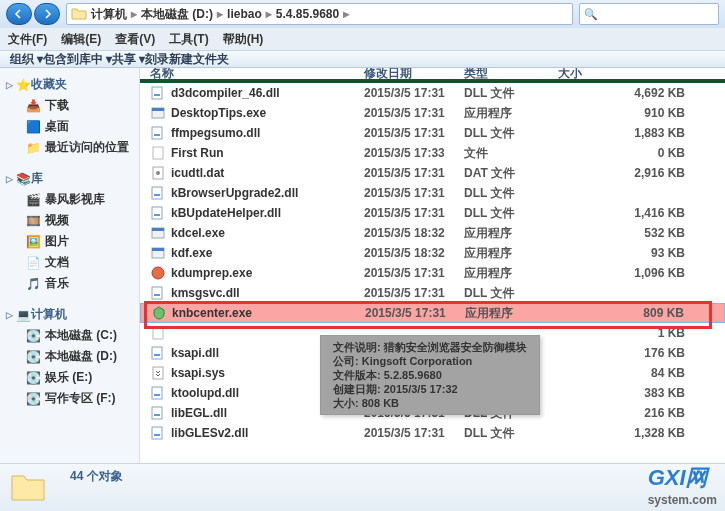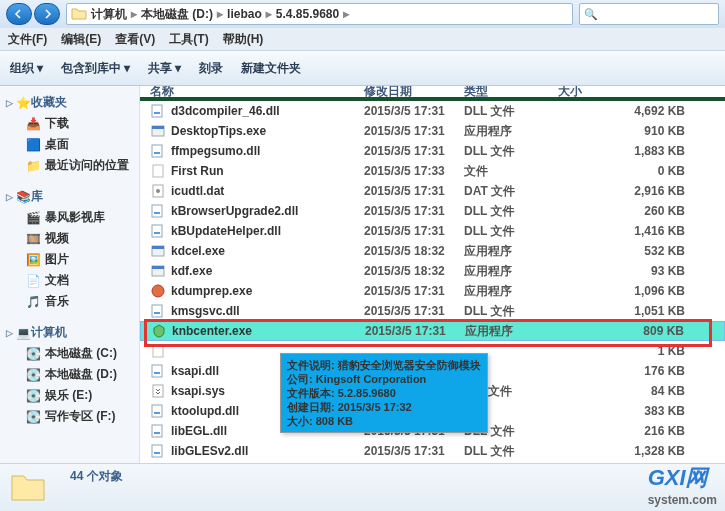--- a/index.html
+++ b/index.html
@@ -7,44 +7,44 @@
 .window { width: 725px; height: 511px; background: linear-gradient(#dce8f5, #c9dbef); display: flex; flex-direction: column; font-weight: bold; }
 .titlebar { height: 28px; background: linear-gradient(#e7f1fb, #d3e3f4); display: flex; align-items: center; padding: 0 6px; font-size: 11px; }
 .titlebar .navbtns { display: flex; gap: 2px; margin-right: 6px; }
 .navbtn { width: 26px; height: 22px; border-radius: 11px; background: linear-gradient(#4aa0e8, #1c6fc0); display: flex; align-items: center; justify-content: center; color: #fff; border: 1px solid #1558a0; cursor: pointer; }
 .navbtn svg { width: 10px; height: 10px; }
 .addressbar { flex: 1; height: 22px; background: #fff; border: 1px solid #9eb8d0; border-radius: 2px; display: flex; align-items: center; padding: 0 4px; font-size: 12px; color: #333; }
 .addressbar .folder-icon { margin-right: 4px; }
 .addressbar .sep { color: #888; margin: 0 4px; }
 .searchbox { width: 140px; height: 22px; background: #fff; border: 1px solid #9eb8d0; border-radius: 2px; margin-left: 6px; display: flex; align-items: center; padding: 0 4px; font-size: 11px; color: #888; }
 .menubar { height: 22px; background: #e8eef5; display: flex; align-items: center; padding: 9px 8px; font-size: 12px; gap: 14px; color: #333; }
-.toolbar { height: 36px; background: linear-gradient(#f6fafd, #dfeaf5); border-top: 1px solid #c7d6e6; border-bottom: 1px solid #b8c9db; display: flex; align-items: center; padding: 0 10px; font-size: 12px; gap: 18px; color: #2c3e56; }
+.toolbar { height: 18px; background: linear-gradient(#f6fafd, #dfeaf5); border-top: 1px solid #c7d6e6; border-bottom: 1px solid #b8c9db; display: flex; align-items: center; padding: 0 10px; font-size: 12px; color: #2c3e56; }
 .toolbar .item { display: flex; align-items: center; gap: 3px; cursor: pointer; }
 .body { flex: 1; display: flex; background: #fff; overflow: hidden; }
 .sidebar { width: 140px; background: #f3f7fb; border-right: 1px solid #d6e1ec; padding: 6px 0; font-size: 12px; overflow-y: auto; }
 .side-group { margin-bottom: 10px; }
 .side-group .hdr { display: flex; align-items: center; padding: 2px 6px; color: #3a5f8a; font-size: 12px; cursor: pointer; }
 .side-group .hdr .expander { width: 10px; display: inline-block; color: #7a8fa6; font-size: 9px; }
 .side-group .sub { padding: 2px 6px 2px 26px; display: flex; align-items: center; gap: 4px; color: #333; cursor: pointer; }
 .main { flex: 1; display: flex; flex-direction: column; }
 .columns { height: 15px; display: flex; align-items: center; border-bottom: 4px solid #14532d; font-size: 12px; color: #3b577a; padding-left: 10px; }
 .col-name { width: 214px; }
 .col-date { width: 100px; }
 .col-type { width: 94px; }
 .col-size { flex: 1; text-align: left; }
 .filelist { flex: 1; overflow-y: auto; position: relative; font-size: 12px; }
 .row { display: flex; align-items: center; height: 20px; padding-left: 10px; color: #333; }
-.row.sel { background: #5eead4; border: 1px solid #7fb8ec; }
+.row.sel { background: #fca5a5; border: 1px solid #7fb8ec; }
 .row .icn { width: 16px; height: 16px; margin-right: 5px; display: inline-flex; align-items: center; justify-content: center; font-size: 10px; }
 .row .fname { width: 193px; white-space: nowrap; overflow: hidden; text-overflow: ellipsis; }
 .row .fdate { width: 100px; color: #555; }
 .row .ftype { width: 94px; color: #555; }
 .row .fsize { flex: 1; text-align: right; padding-right: 40px; color: #555; }
 .redbox { position: absolute; border: 3px solid #e53333; pointer-events: none; }
-.tooltip { position: absolute; background: #0ea5e9; border: 1px solid #999; padding: 4px 6px; font-size: 11px; color: #333; box-shadow: 2px 2px 4px rgba(0,0,0,0.2); line-height: 14px; }
+.tooltip { position: absolute; background: #a3a3a3; border: 1px solid #999; padding: 4px 12px; font-size: 11px; color: #333; box-shadow: 2px 2px 4px rgba(0,0,0,0.2); line-height: 14px; margin-left: 40px; }
 .statusbar { height: 48px; background: linear-gradient(#f3f7fb, #e4eef6); border-top: 1px solid #c7d6e6; display: flex; align-items: flex-start; padding: 4px 10px; font-size: 12px; color: #3a5f8a; gap: 24px; }
 .bigfolder { width: 36px; height: 36px; }
 .watermark { position: absolute; right: 8px; bottom: 4px; font-size: 18px; font-weight: bold; }
 .watermark .gx { color: #2b7dd3; font-size: 22px; font-style: italic; }
 .watermark .sub { color: #666; font-size: 12px; display: block; text-align: right; }
 .menubar span, .toolbar .item { cursor: pointer; }
 </style>
 </head>
 <body>
 
@@ -207,21 +207,20 @@
           <div class="row">
             <span class="icn">
               <svg width="14" height="14" viewBox="0 0 14 14">
                 <rect x="1" y="1" width="10" height="12" fill="#fff" stroke="#8fa6c0"></rect>
                 <rect x="3" y="8" width="6" height="2" fill="#5a9be0"></rect>
               </svg>
             </span>
             <span class="fname">kBrowserUpgrade2.dll</span>
             <span class="fdate">2015/3/5 17:31</span>
             <span class="ftype">DLL 文件</span>
-            <span class="fsize">260 KB</span>
           </div>
           <div class="row">
             <span class="icn">
               <svg width="14" height="14" viewBox="0 0 14 14">
                 <rect x="1" y="1" width="10" height="12" fill="#fff" stroke="#8fa6c0"></rect>
                 <rect x="3" y="8" width="6" height="2" fill="#5a9be0"></rect>
               </svg>
             </span>
             <span class="fname">kBUpdateHelper.dll</span>
             <span class="fdate">2015/3/5 17:31</span>
@@ -266,21 +265,20 @@
           <div class="row">
             <span class="icn">
               <svg width="14" height="14" viewBox="0 0 14 14">
                 <rect x="1" y="1" width="10" height="12" fill="#fff" stroke="#8fa6c0"></rect>
                 <rect x="3" y="8" width="6" height="2" fill="#5a9be0"></rect>
               </svg>
             </span>
             <span class="fname">kmsgsvc.dll</span>
             <span class="fdate">2015/3/5 17:31</span>
             <span class="ftype">DLL 文件</span>
-            <span class="fsize">1,051 KB</span>
           </div>
           <div class="row sel">
             <span class="icn">
               <svg width="14" height="14" viewBox="0 0 14 14">
                 <path d="M7 1l5 3v4c0 3-3 5-5 5s-5-2-5-5V4z" fill="#6ec06e" stroke="#2a8a2a"></path>
               </svg>
             </span>
             <span class="fname">knbcenter.exe</span>
             <span class="fdate">2015/3/5 17:31</span>
             <span class="ftype">应用程序</span>

